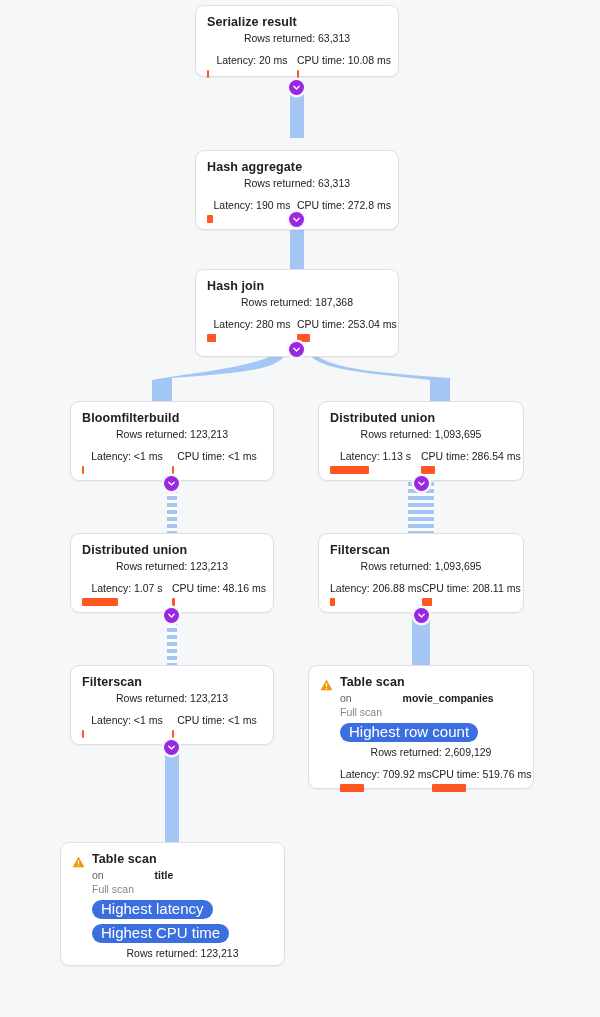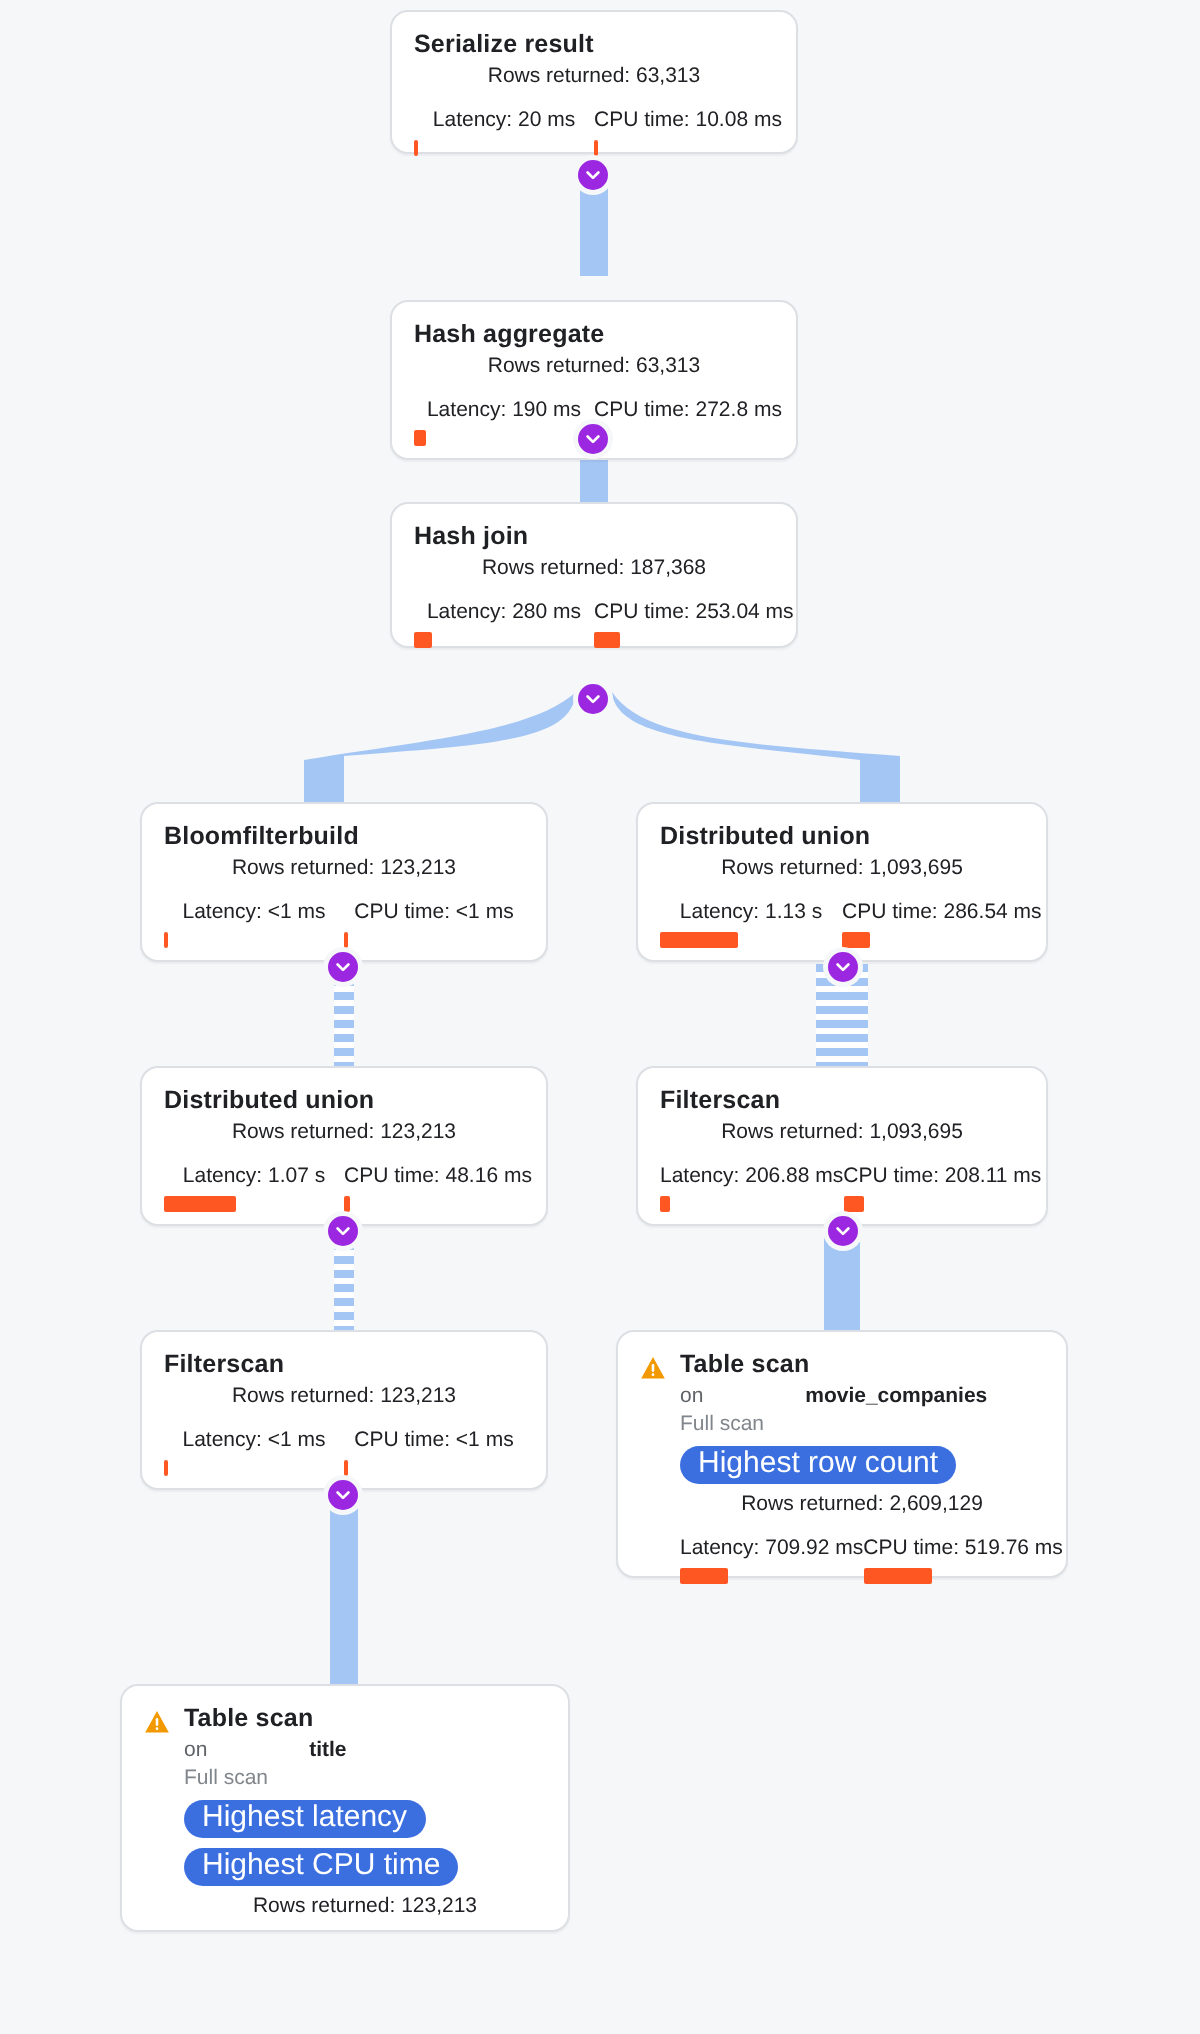--- a/index.html
+++ b/index.html
@@ -171,21 +171,21 @@
           <div class="m-bar" style="width: 7%;"></div>
         </div>
         <div class="metric">
           <div class="m-label">CPU time: 272.8 ms</div>
           <div class="m-bar" style="width: 9%;"></div>
         </div>
       </div>
     </div>
   </div>
 
-  <div class="node" style="left:195px;top:251px;width:204px;height:73px;">
+  <div class="node" style="left:195px;top:269px;width:204px;height:88px;">
     <div class="node-inner">
       <div class="title-row">
         <div class="titles">
           <div class="n-title">Hash join</div>
         </div>
       </div>
       <div class="rows">Rows returned: 187,368</div>
       <div class="metrics">
         <div class="metric">
           <div class="m-label">Latency: 280 ms</div>

